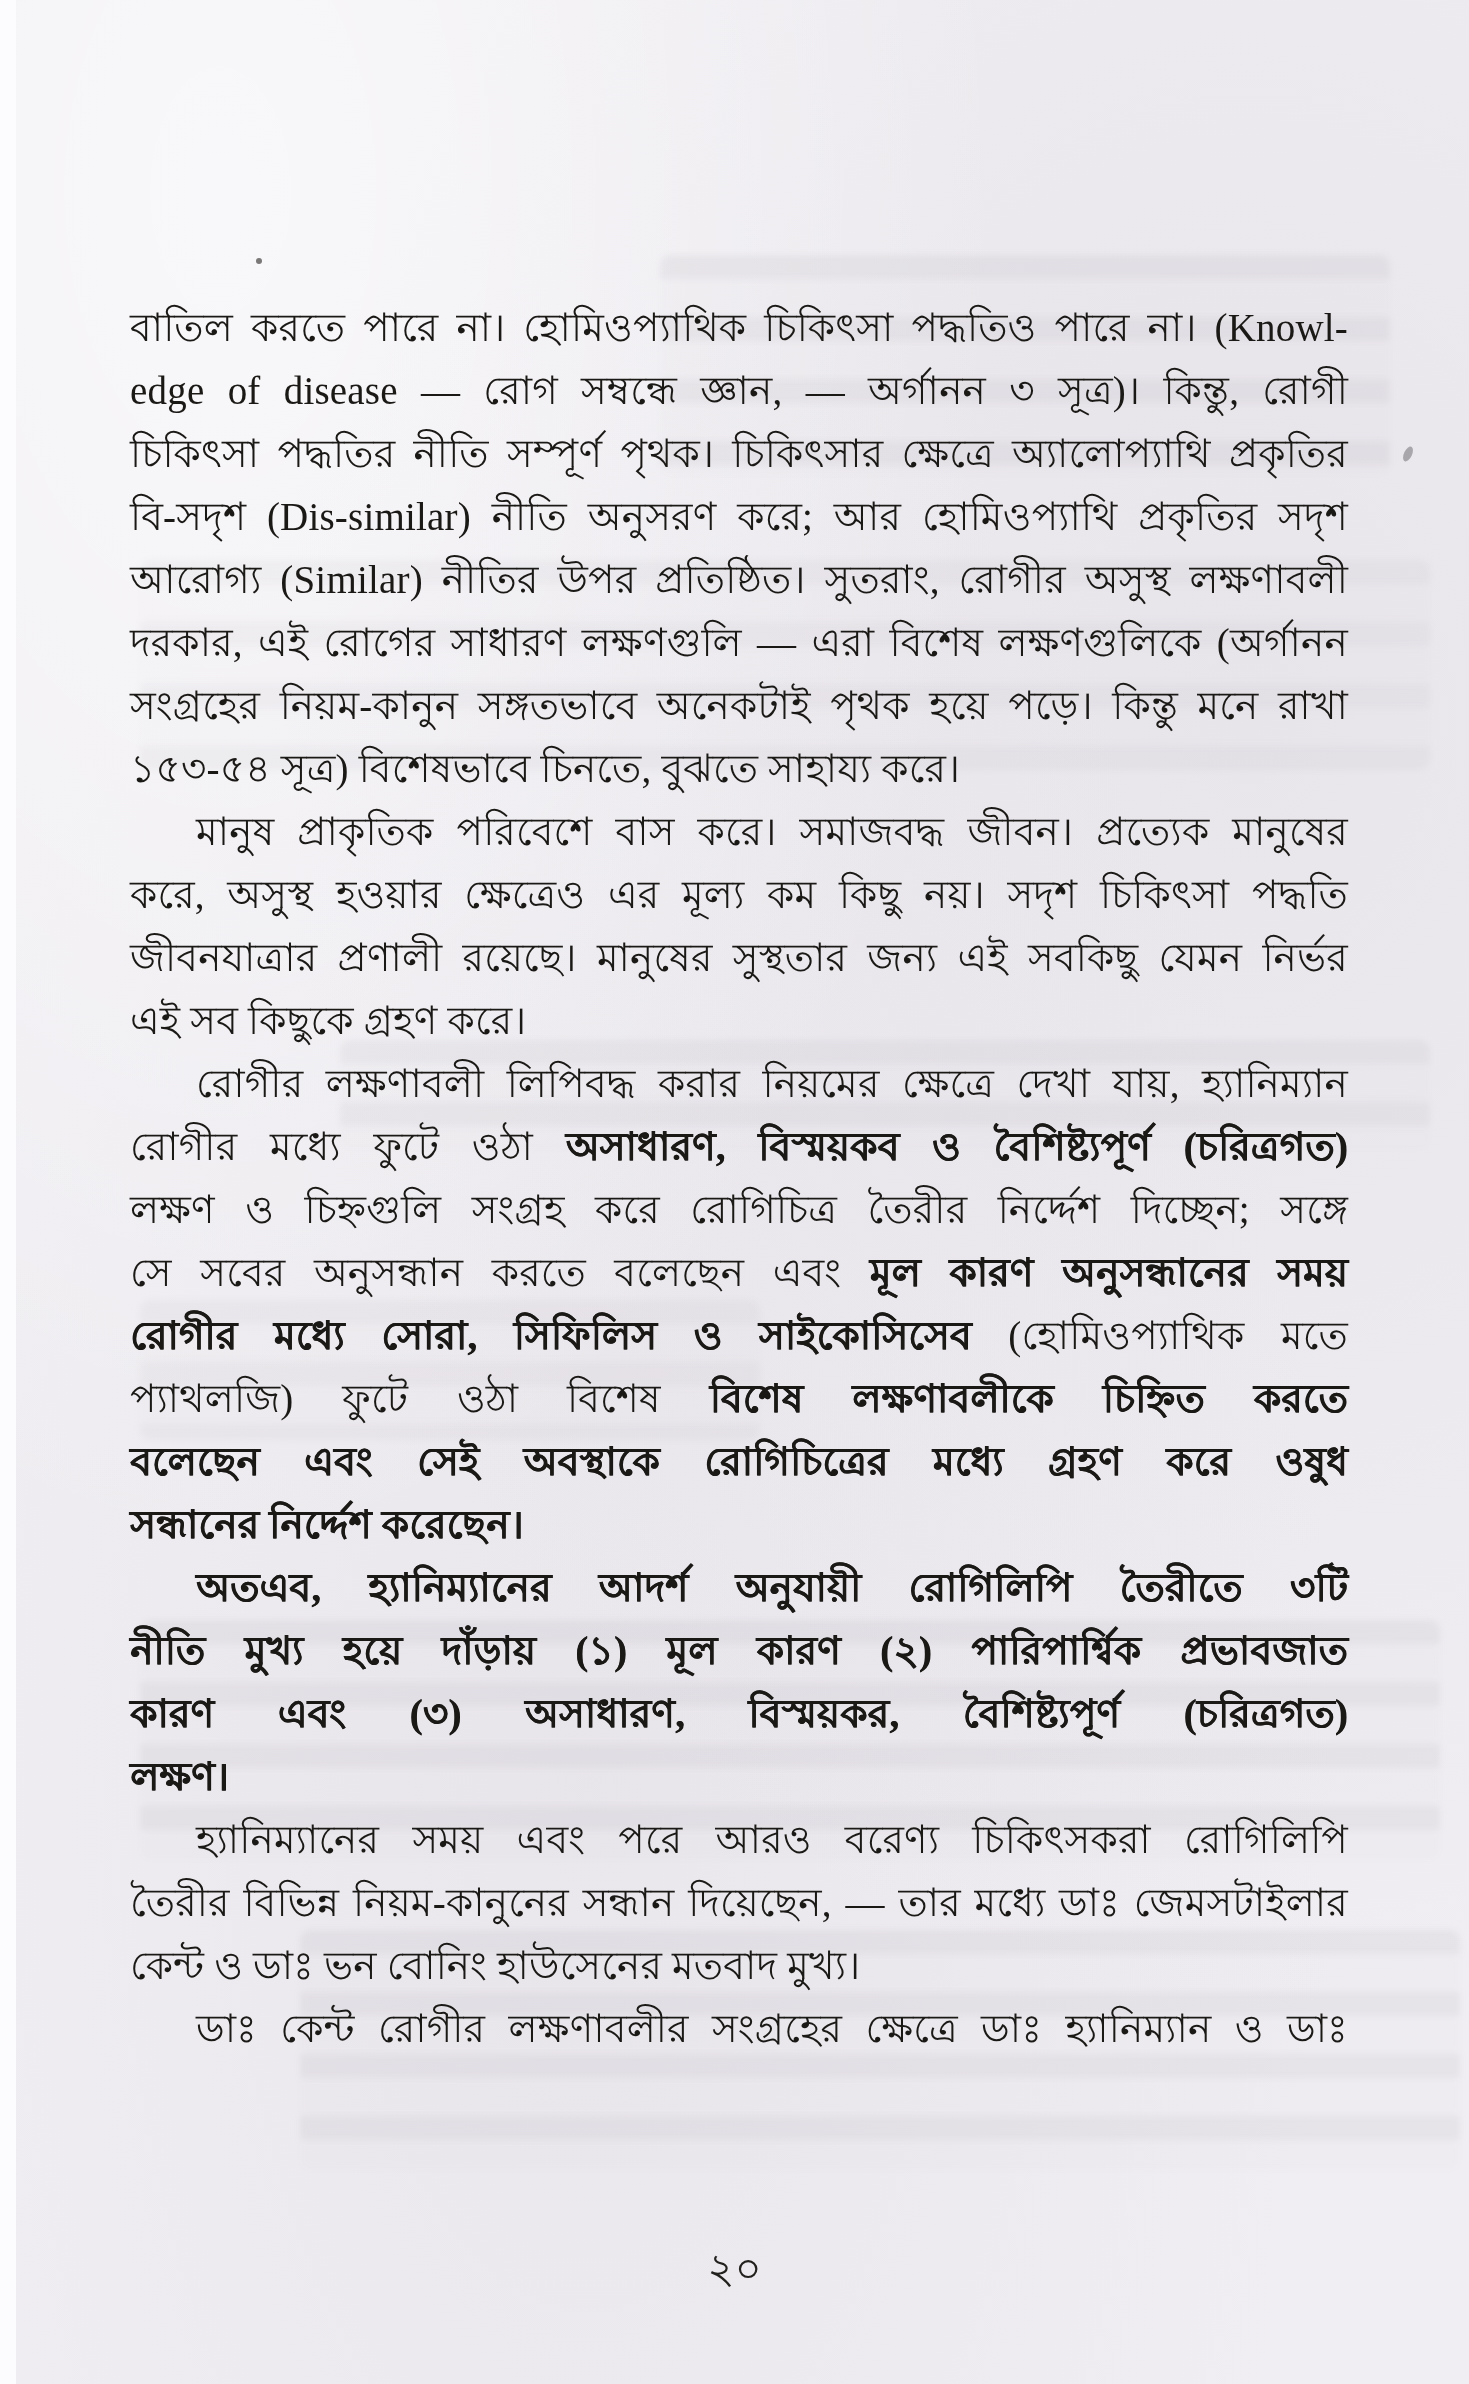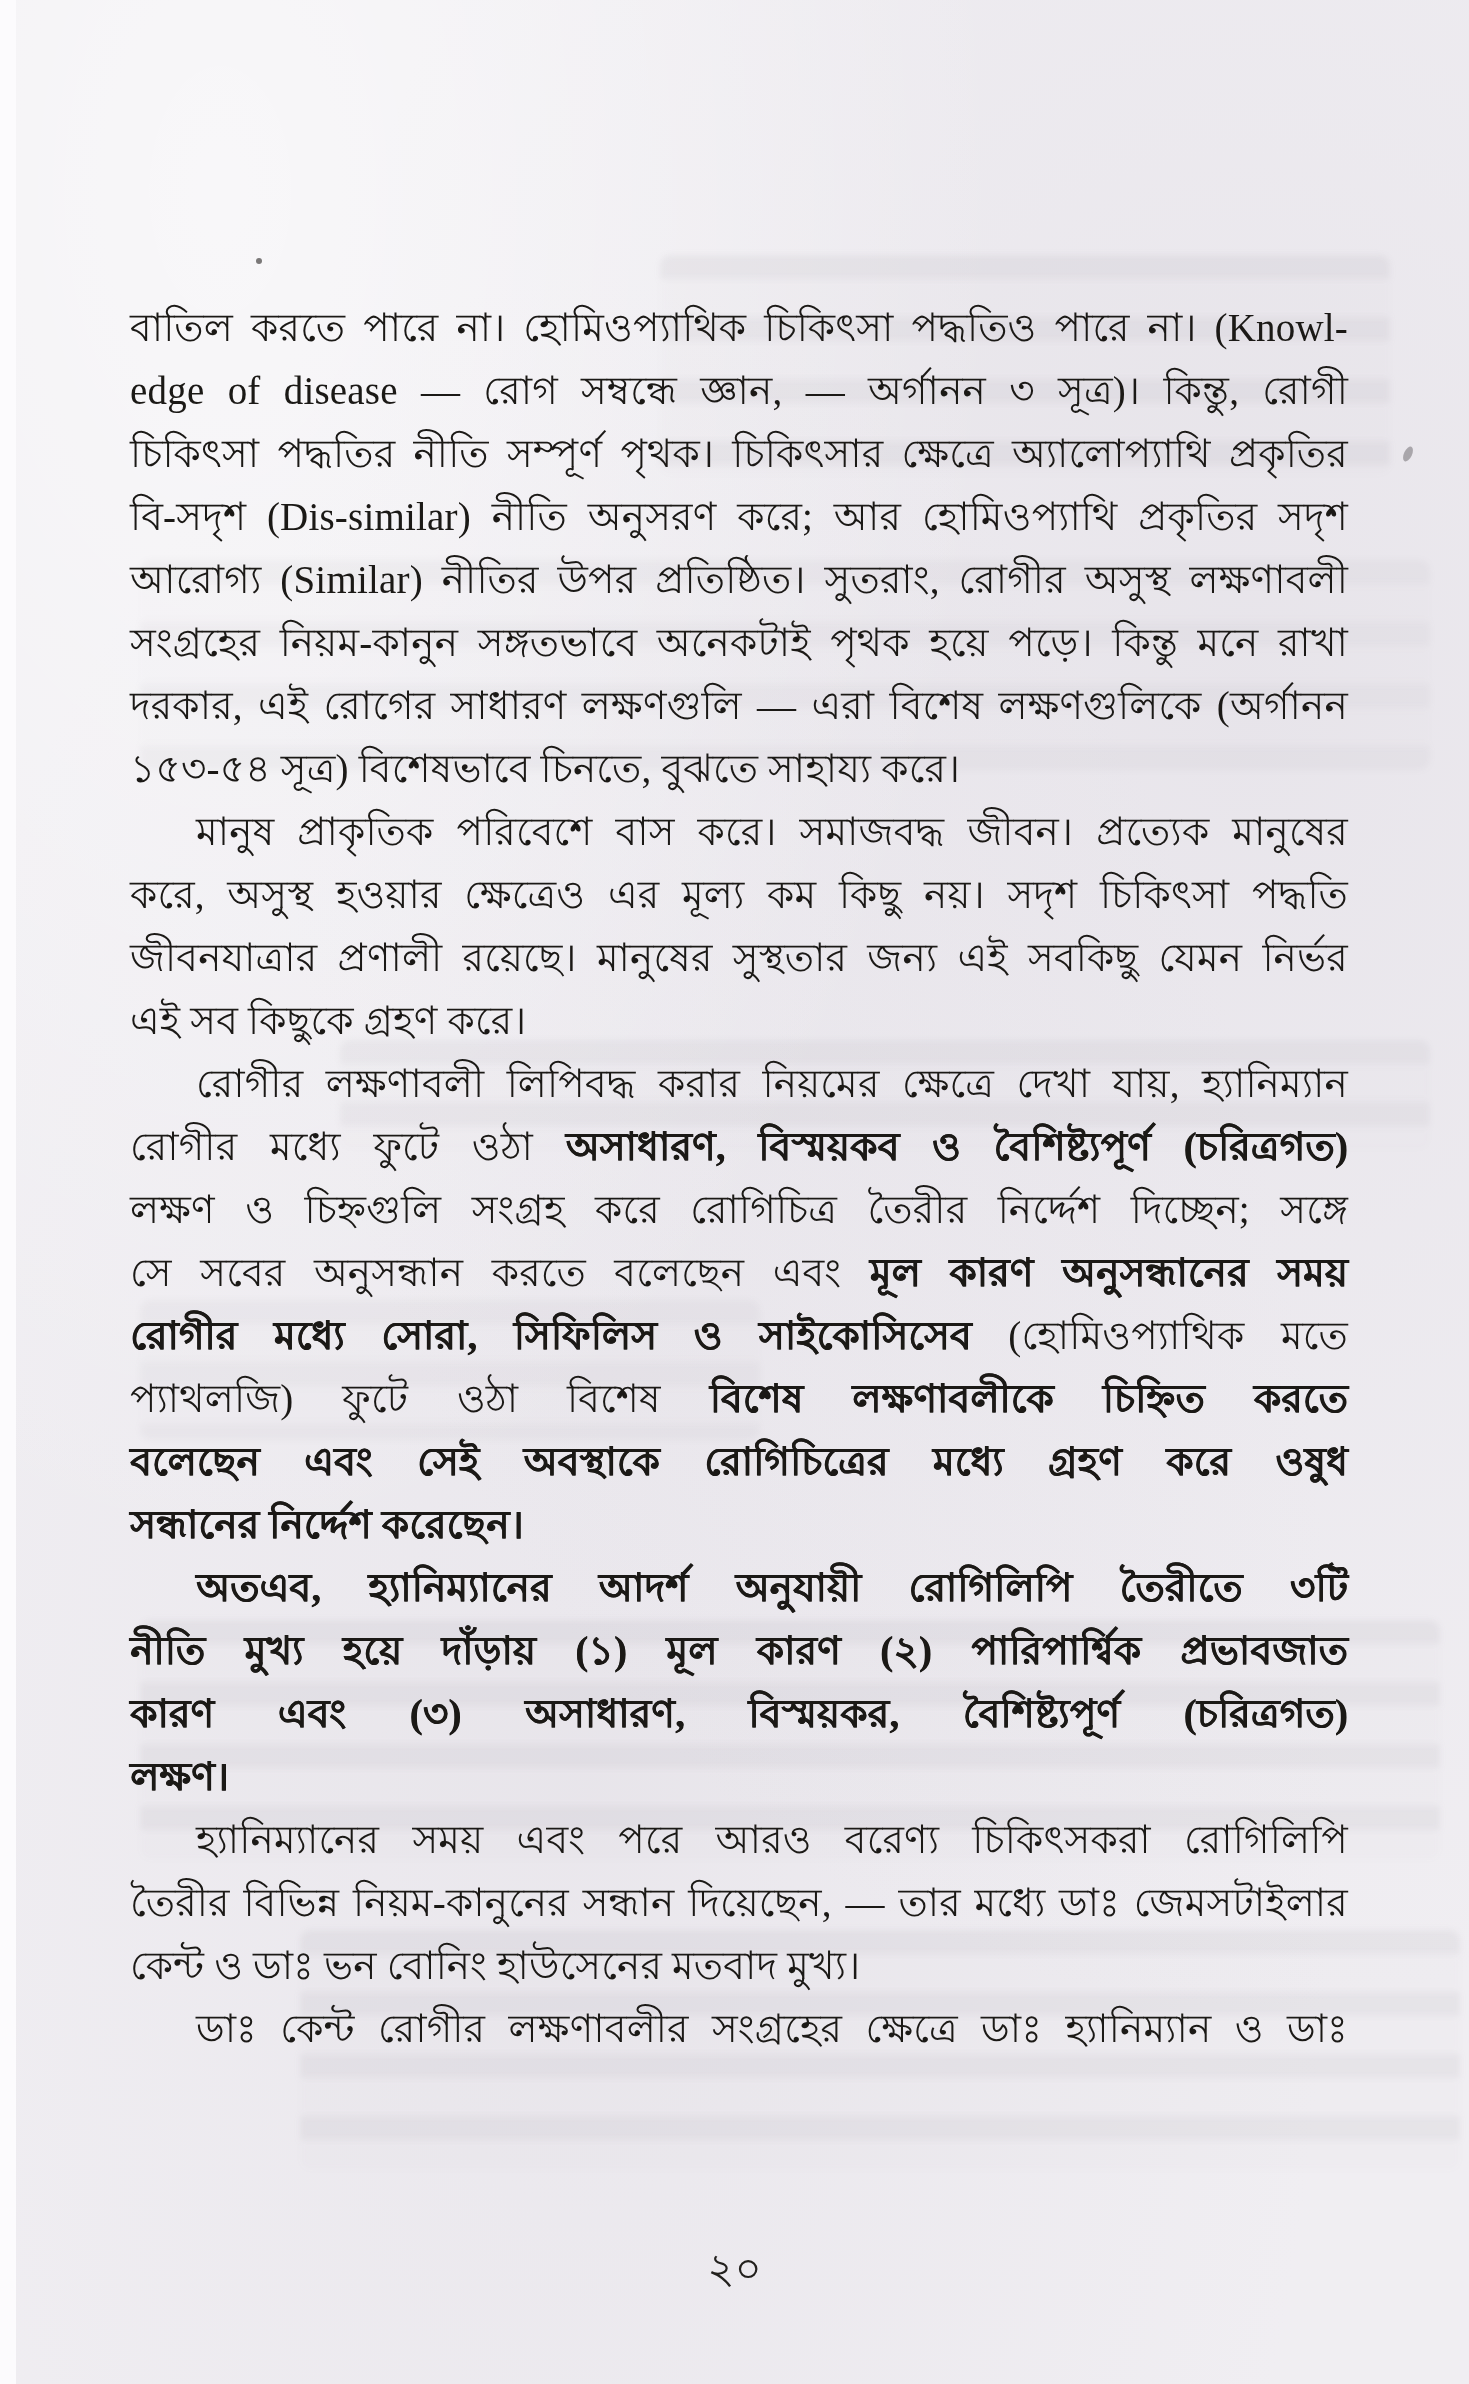--- a/index.html
+++ b/index.html
@@ -106,22 +106,22 @@
   <div class="speck1"></div>
   <div class="speck2"></div>
 
   <div class="text-block" id="text-block">
       <div class="para">
         <div class="line"><span class="seg">বাতিল করতে পারে না। হোমিওপ্যাথিক চিকিৎসা পদ্ধতিও পারে না। (Knowl-</span></div>
         <div class="line"><span class="seg">edge of disease — রোগ সম্বন্ধে জ্ঞান, — অর্গানন ৩ সূত্র)। কিন্তু, রোগী</span></div>
         <div class="line"><span class="seg">চিকিৎসা পদ্ধতির নীতি সম্পূর্ণ পৃথক। চিকিৎসার ক্ষেত্রে অ্যালোপ্যাথি প্রকৃতির</span></div>
         <div class="line"><span class="seg">বি-সদৃশ (Dis-similar) নীতি অনুসরণ করে; আর হোমিওপ্যাথি প্রকৃতির সদৃশ</span></div>
         <div class="line"><span class="seg">আরোগ্য (Similar) নীতির উপর প্রতিষ্ঠিত। সুতরাং, রোগীর অসুস্থ লক্ষণাবলী</span></div>
+        <div class="line"><span class="seg">দরকার, এই রোগের সাধারণ লক্ষণগুলি — এরা বিশেষ লক্ষণগুলিকে (অর্গানন</span></div>
         <div class="line"><span class="seg">সংগ্রহের নিয়ম-কানুন সঙ্গতভাবে অনেকটাই পৃথক হয়ে পড়ে। কিন্তু মনে রাখা</span></div>
-        <div class="line"><span class="seg">দরকার, এই রোগের সাধারণ লক্ষণগুলি — এরা বিশেষ লক্ষণগুলিকে (অর্গানন</span></div>
         <div class="line endline"><span class="seg">১৫৩-৫৪ সূত্র) বিশেষভাবে চিনতে, বুঝতে সাহায্য করে।</span></div>
       </div>
       <div class="para">
         <div class="line first"><span class="seg">মানুষ প্রাকৃতিক পরিবেশে বাস করে। সমাজবদ্ধ জীবন। প্রত্যেক মানুষের</span></div>
         <div class="line"><span class="seg">করে, অসুস্থ হওয়ার ক্ষেত্রেও এর মূল্য কম কিছু নয়। সদৃশ চিকিৎসা পদ্ধতি</span></div>
         <div class="line"><span class="seg">জীবনযাত্রার প্রণালী রয়েছে। মানুষের সুস্থতার জন্য এই সবকিছু যেমন নির্ভর</span></div>
         <div class="line endline"><span class="seg">এই সব কিছুকে গ্রহণ করে।</span></div>
       </div>
       <div class="para">
         <div class="line first"><span class="seg">রোগীর লক্ষণাবলী লিপিবদ্ধ করার নিয়মের ক্ষেত্রে দেখা যায়, হ্যানিম্যান</span></div>

